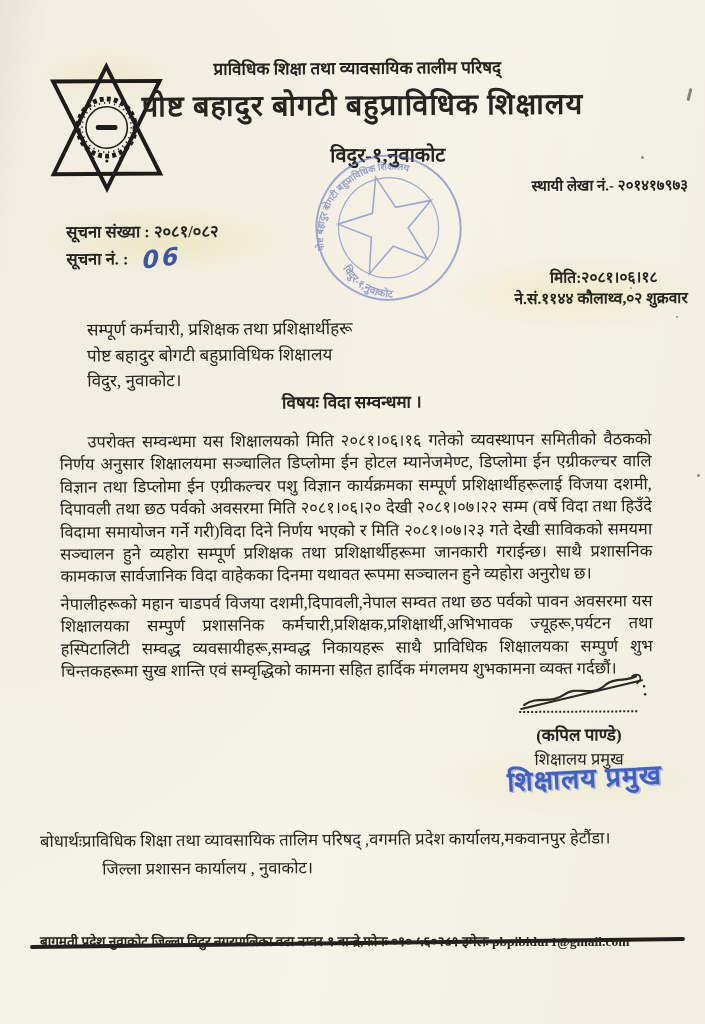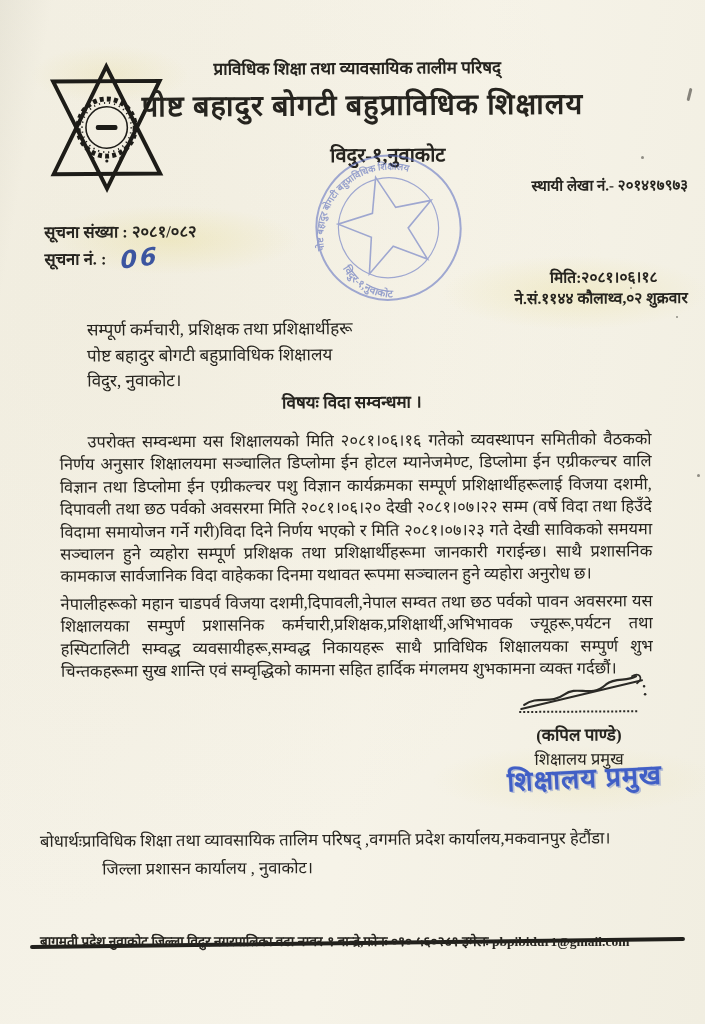--- a/index.html
+++ b/index.html
@@ -20,21 +20,21 @@
   .center{text-align:center;}
   .nowrap{white-space:nowrap;}
 
   .council{left:150px;top:56px;width:420px;font-size:17px;}
   .school{left:115px;top:84px;width:500px;font-size:29px;letter-spacing:1px;}
   .location{left:180px;top:141px;width:420px;font-size:20px;}
   .account{left:440px;top:176px;width:250px;font-size:15px;text-align:right;}
 
   .logo{left:40px;top:58px;width:138px;height:140px;}
 
-  .ref{left:46px;top:219px;font-size:16.5px;line-height:24px;}
+  .ref{left:68px;top:219px;font-size:16.5px;line-height:24px;}
   .handwritten{
     display:inline-block;
     font-family:"DejaVu Sans",sans-serif;
     color:#3c55a0;font-size:24px;font-style:italic;
     transform:rotate(-7deg) skewX(-6deg);
     position:relative;top:2px;left:10px;letter-spacing:3px;
   }
 
   .datewrap{right:16px;top:268px;width:300px;text-align:right;font-size:15.5px;line-height:21px;}
   .dateline1{margin-right:30px;}

